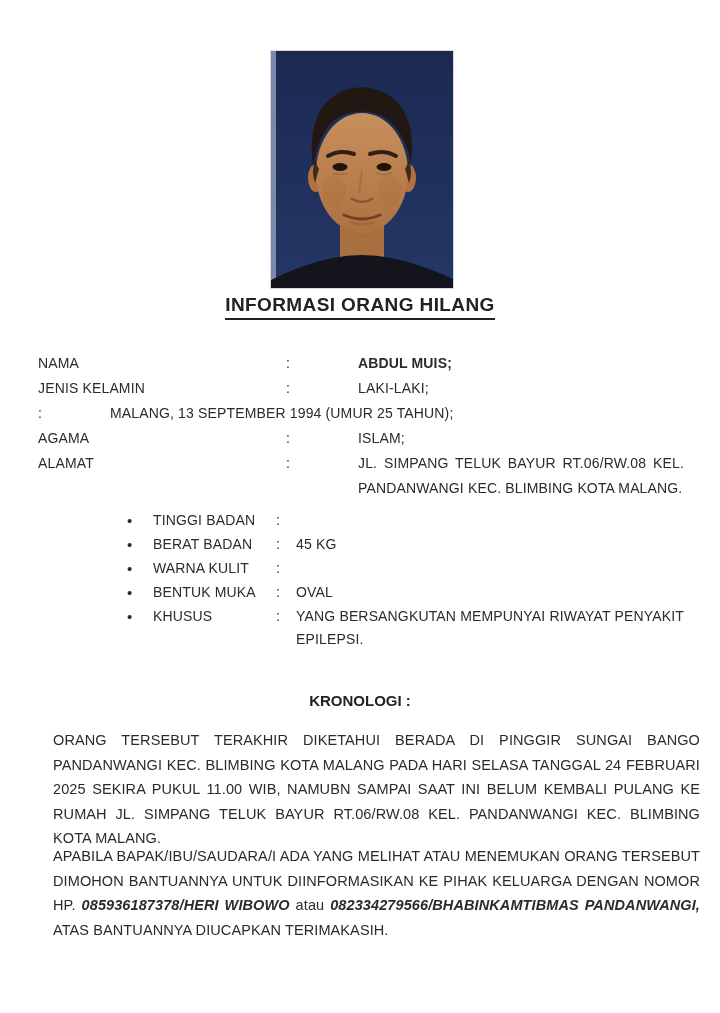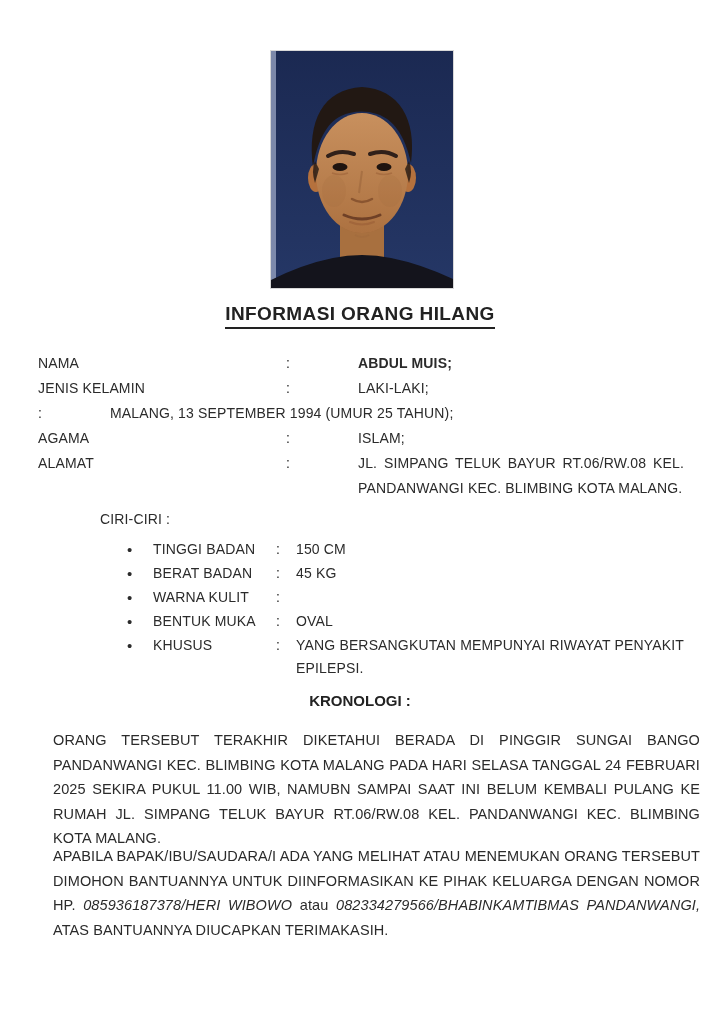--- a/index.html
+++ b/index.html
@@ -24,21 +24,21 @@
     top: 51px;
     width: 182px;
     height: 237px;
     box-shadow: 0 0 0 1px #d8d8d8;
   }
   .photo svg { display: block; width: 100%; height: 100%; }
 
   
   .title {
     position: absolute;
-    top: 303px;
+    top: 294px;
     left: 0;
     width: 100%;
     text-align: center;
   }
   .title span {
     display: inline-block;
     font-size: 19px;
     font-weight: bold;
     letter-spacing: 0.4px;
     color: #222222;
@@ -101,21 +101,21 @@
     left: 37px;
     width: 647px;
     margin: 16px;
     font-size: 14.5px;
     line-height: 24.5px;
     letter-spacing: 0.1px;
     text-align: justify;
   }
   .para-krono { top: 712px; }
   .para-appeal { top: 828px; }
-  .contact { font-weight: normal; font-style: italic; }
+  .contact { font-weight: bold; font-style: italic; }
 </style>
 </head>
 <body>
 
 <div class="page">
 
   <div class="photo">
     <svg viewBox="0 0 182 237" aria-hidden="true">
       <defs>
         <linearGradient id="bgGrad" x1="0" y1="0" x2="0" y2="1">
@@ -190,26 +190,24 @@
       <span class="ivalue">ISLAM;</span>
     </div>
     <div class="irow">
       <span class="ilabel">ALAMAT</span>
       <span class="icolon">:</span>
       <span class="ivalue">JL. SIMPANG TELUK BAYUR RT.06/RW.08 KEL. PANDANWANGI KEC. BLIMBING KOTA MALANG.</span>
     </div>
   </div>
 
   <div class="ciri">
-    <div class="ciri-head">CIRI-CIRI :</div>
     <div class="crow">
       <span class="cbullet"></span>
       <span class="clabel">TINGGI BADAN</span>
       <span class="ccolon">:</span>
-      <span class="cvalue">150 CM</span>
     </div>
     <div class="crow">
       <span class="cbullet"></span>
       <span class="clabel">BERAT BADAN</span>
       <span class="ccolon">:</span>
       <span class="cvalue">45 KG</span>
     </div>
     <div class="crow">
       <span class="cbullet"></span>
       <span class="clabel">WARNA KULIT</span>

